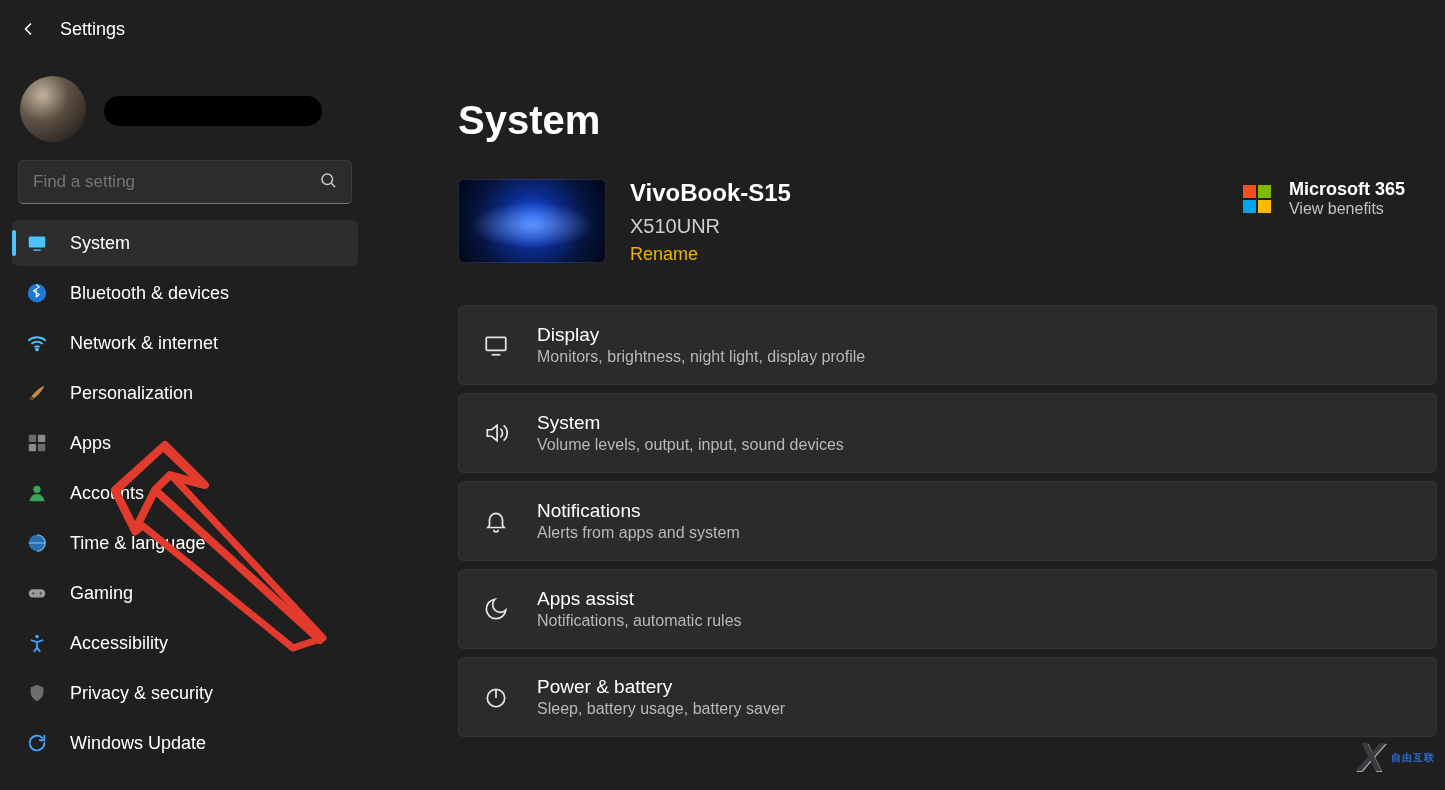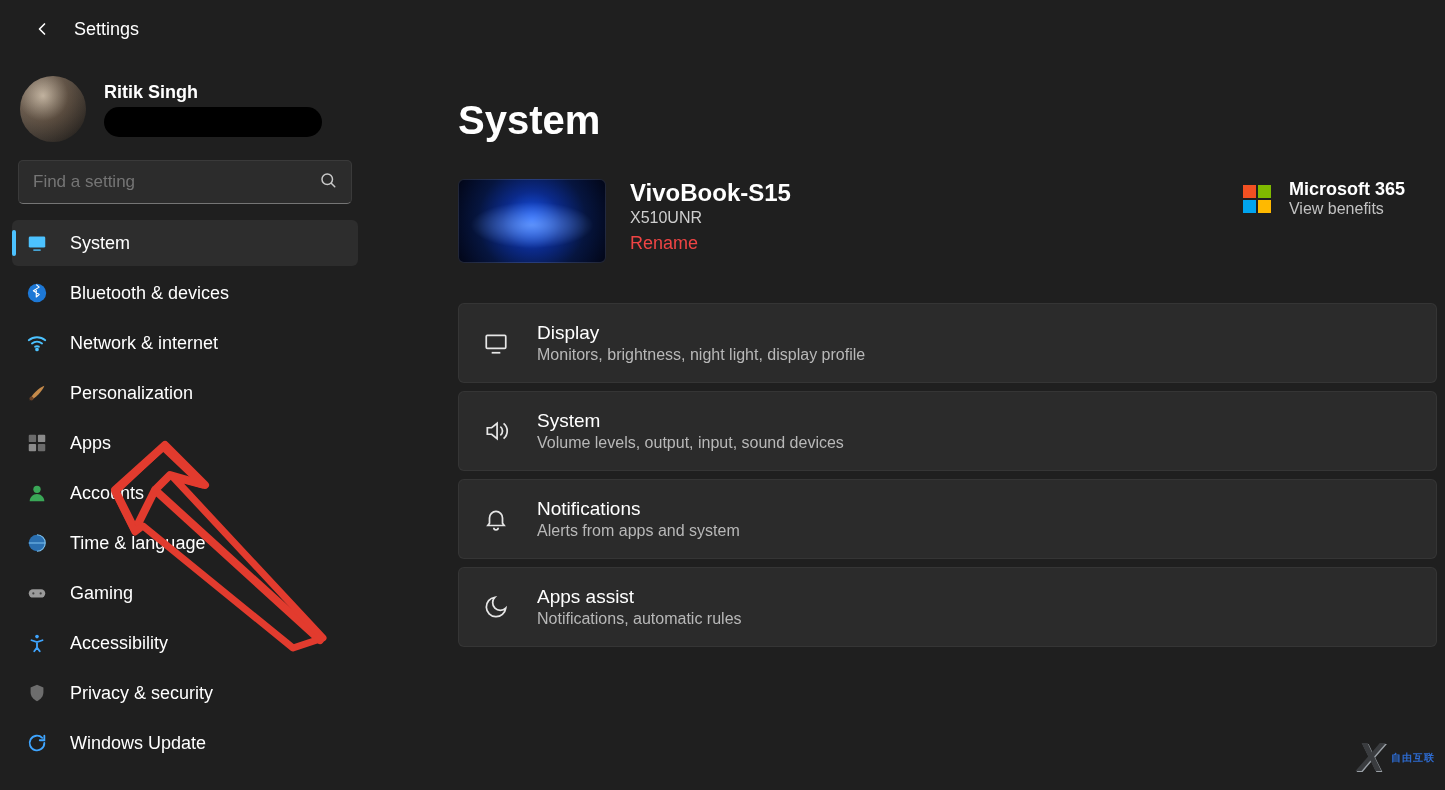--- a/index.html
+++ b/index.html
@@ -6,21 +6,21 @@
   html, body {
     width: 1445px; height: 790px;
     background: #1f1f1f;
     color: #ffffff;
     font-family: "Segoe UI", Arial, sans-serif;
     overflow: hidden;
   }
   .app { display: flex; flex-direction: column; height: 100%; }
   .header {
     display: flex; align-items: center; height: 58px;
-    padding-left: 32px; gap: 22px;
+    padding-left: 18px; gap: 22px;
   }
   .back-arrow { width: 20px; height: 20px; display:flex; align-items:center; justify-content:center; cursor:pointer; }
   .back-arrow svg { stroke: #fff; }
   .title { font-size: 18px; font-weight: 500; }
   .body { display: flex; flex: 1; overflow: hidden; }
   .sidebar { width: 370px; padding: 10px 12px 0 12px; display:flex; flex-direction:column; }
   .profile { display:flex; align-items:center; gap:18px; padding: 8px 8px 18px 8px; }
   .avatar {
     width: 66px; height: 66px; border-radius: 50%;
     background: radial-gradient(circle at 35% 30%, #c9b7a0 0%, #5b4a3a 40%, #1a1a1a 100%);
@@ -68,22 +68,22 @@
     background:
       radial-gradient(circle at 50% 50%, #1b5cff 0%, #0b2a8a 35%, #06153f 65%, #020617 100%);
     position:relative; overflow:hidden;
   }
   .device-thumb::after{
     content:""; position:absolute; inset:0;
     background:
       radial-gradient(ellipse 60% 40% at 50% 55%, rgba(120,170,255,0.7), rgba(20,40,130,0) 70%);
   }
   .device-info .device-name { font-size: 24px; font-weight:600; }
-  .device-info .device-model { font-size: 16px; color:#cfcfcf; margin-top:2px; }
-  .device-info .rename { font-size: 18px; color:#ef4444; margin-top:6px; cursor:pointer; }
+  .device-info .device-model { font-size: 20px; color:#cfcfcf; margin-top:8px; }
+  .device-info .rename { font-size: 18px; color:#eab308; margin-top:6px; cursor:pointer; }
   .device-right { margin-left:auto; display:flex; align-items:center; gap:18px; padding-right: 40px; }
   .ms-logo { width:28px; height:28px; display:grid; grid-template-columns:1fr 1fr; grid-template-rows:1fr 1fr; gap:2px; }
   .ms-logo span:nth-child(1){background:#f25022;}
   .ms-logo span:nth-child(2){background:#7fba00;}
   .ms-logo span:nth-child(3){background:#00a4ef;}
   .ms-logo span:nth-child(4){background:#ffb900;}
   .ms-text .ms-title { font-size:18px; font-weight:600; }
   .ms-text .ms-sub { font-size:16px; color:#c2c2c2; }
   .cards { display:flex; flex-direction:column; gap: 8px; padding-right: 8px; }
   .card {
@@ -114,21 +114,20 @@
         </svg>
     </div>
     <div class="title">Settings</div>
   </div>
 
   <div class="body">
     <aside class="sidebar">
       <div class="profile">
         <div class="avatar"></div>
         <div>
-          <div class="profile-name">Ritik Singh</div>
           <div class="profile-email-mask"></div>
         </div>
       </div>
 
       <div class="search-wrap">
         <div class="search">
           <input type="text" placeholder="Find a setting" style="">
           <span class="search-icon">
             <svg viewBox="0 0 24 24" width="18" height="18" fill="none" stroke-width="2" stroke-linecap="round">
                 <circle cx="11" cy="11" r="7"></circle>
@@ -315,20 +314,32 @@
             <svg viewBox="0 0 24 24" width="26" height="26" fill="none" stroke-width="1.6">
                 <path d="M21 13A9 9 0 1 1 11 3a7 7 0 0 0 10 10z"></path>
               </svg>
           </span>
           <div class="card-text">
             <div class="card-title">Apps assist</div>
             <div class="card-sub">Notifications, automatic rules</div>
           </div>
         </div>
 
+        <div class="card">
+          <span class="card-icon">
+            <svg viewBox="0 0 24 24" width="26" height="26" fill="none" stroke-width="1.6">
+                <circle cx="12" cy="13" r="8"></circle>
+                <path d="M12 5v8"></path>
+              </svg>
+          </span>
+          <div class="card-text">
+            <div class="card-title">Power &amp; battery</div>
+            <div class="card-sub">Sleep, battery usage, battery saver</div>
+          </div>
+        </div>
       </div>
     </main>
   </div>
 </div>
 
 <svg class="arrow-overlay" style="left:95px; top:430px;" width="250" height="230" viewBox="0 0 250 230">
   <path d="M225 210 L60 60 M60 60 L40 100 L20 60 L70 15 L110 55 L75 45 L60 60" fill="none" stroke="#e23b2e" stroke-width="8" stroke-linejoin="round" stroke-linecap="round"></path>
   <path d="M20 62 L68 17 L108 55 L78 47 L228 208 L198 218 L48 96 L40 102 Z" fill="none" stroke="#e23b2e" stroke-width="7" stroke-linejoin="round"></path>
 </svg>
 

